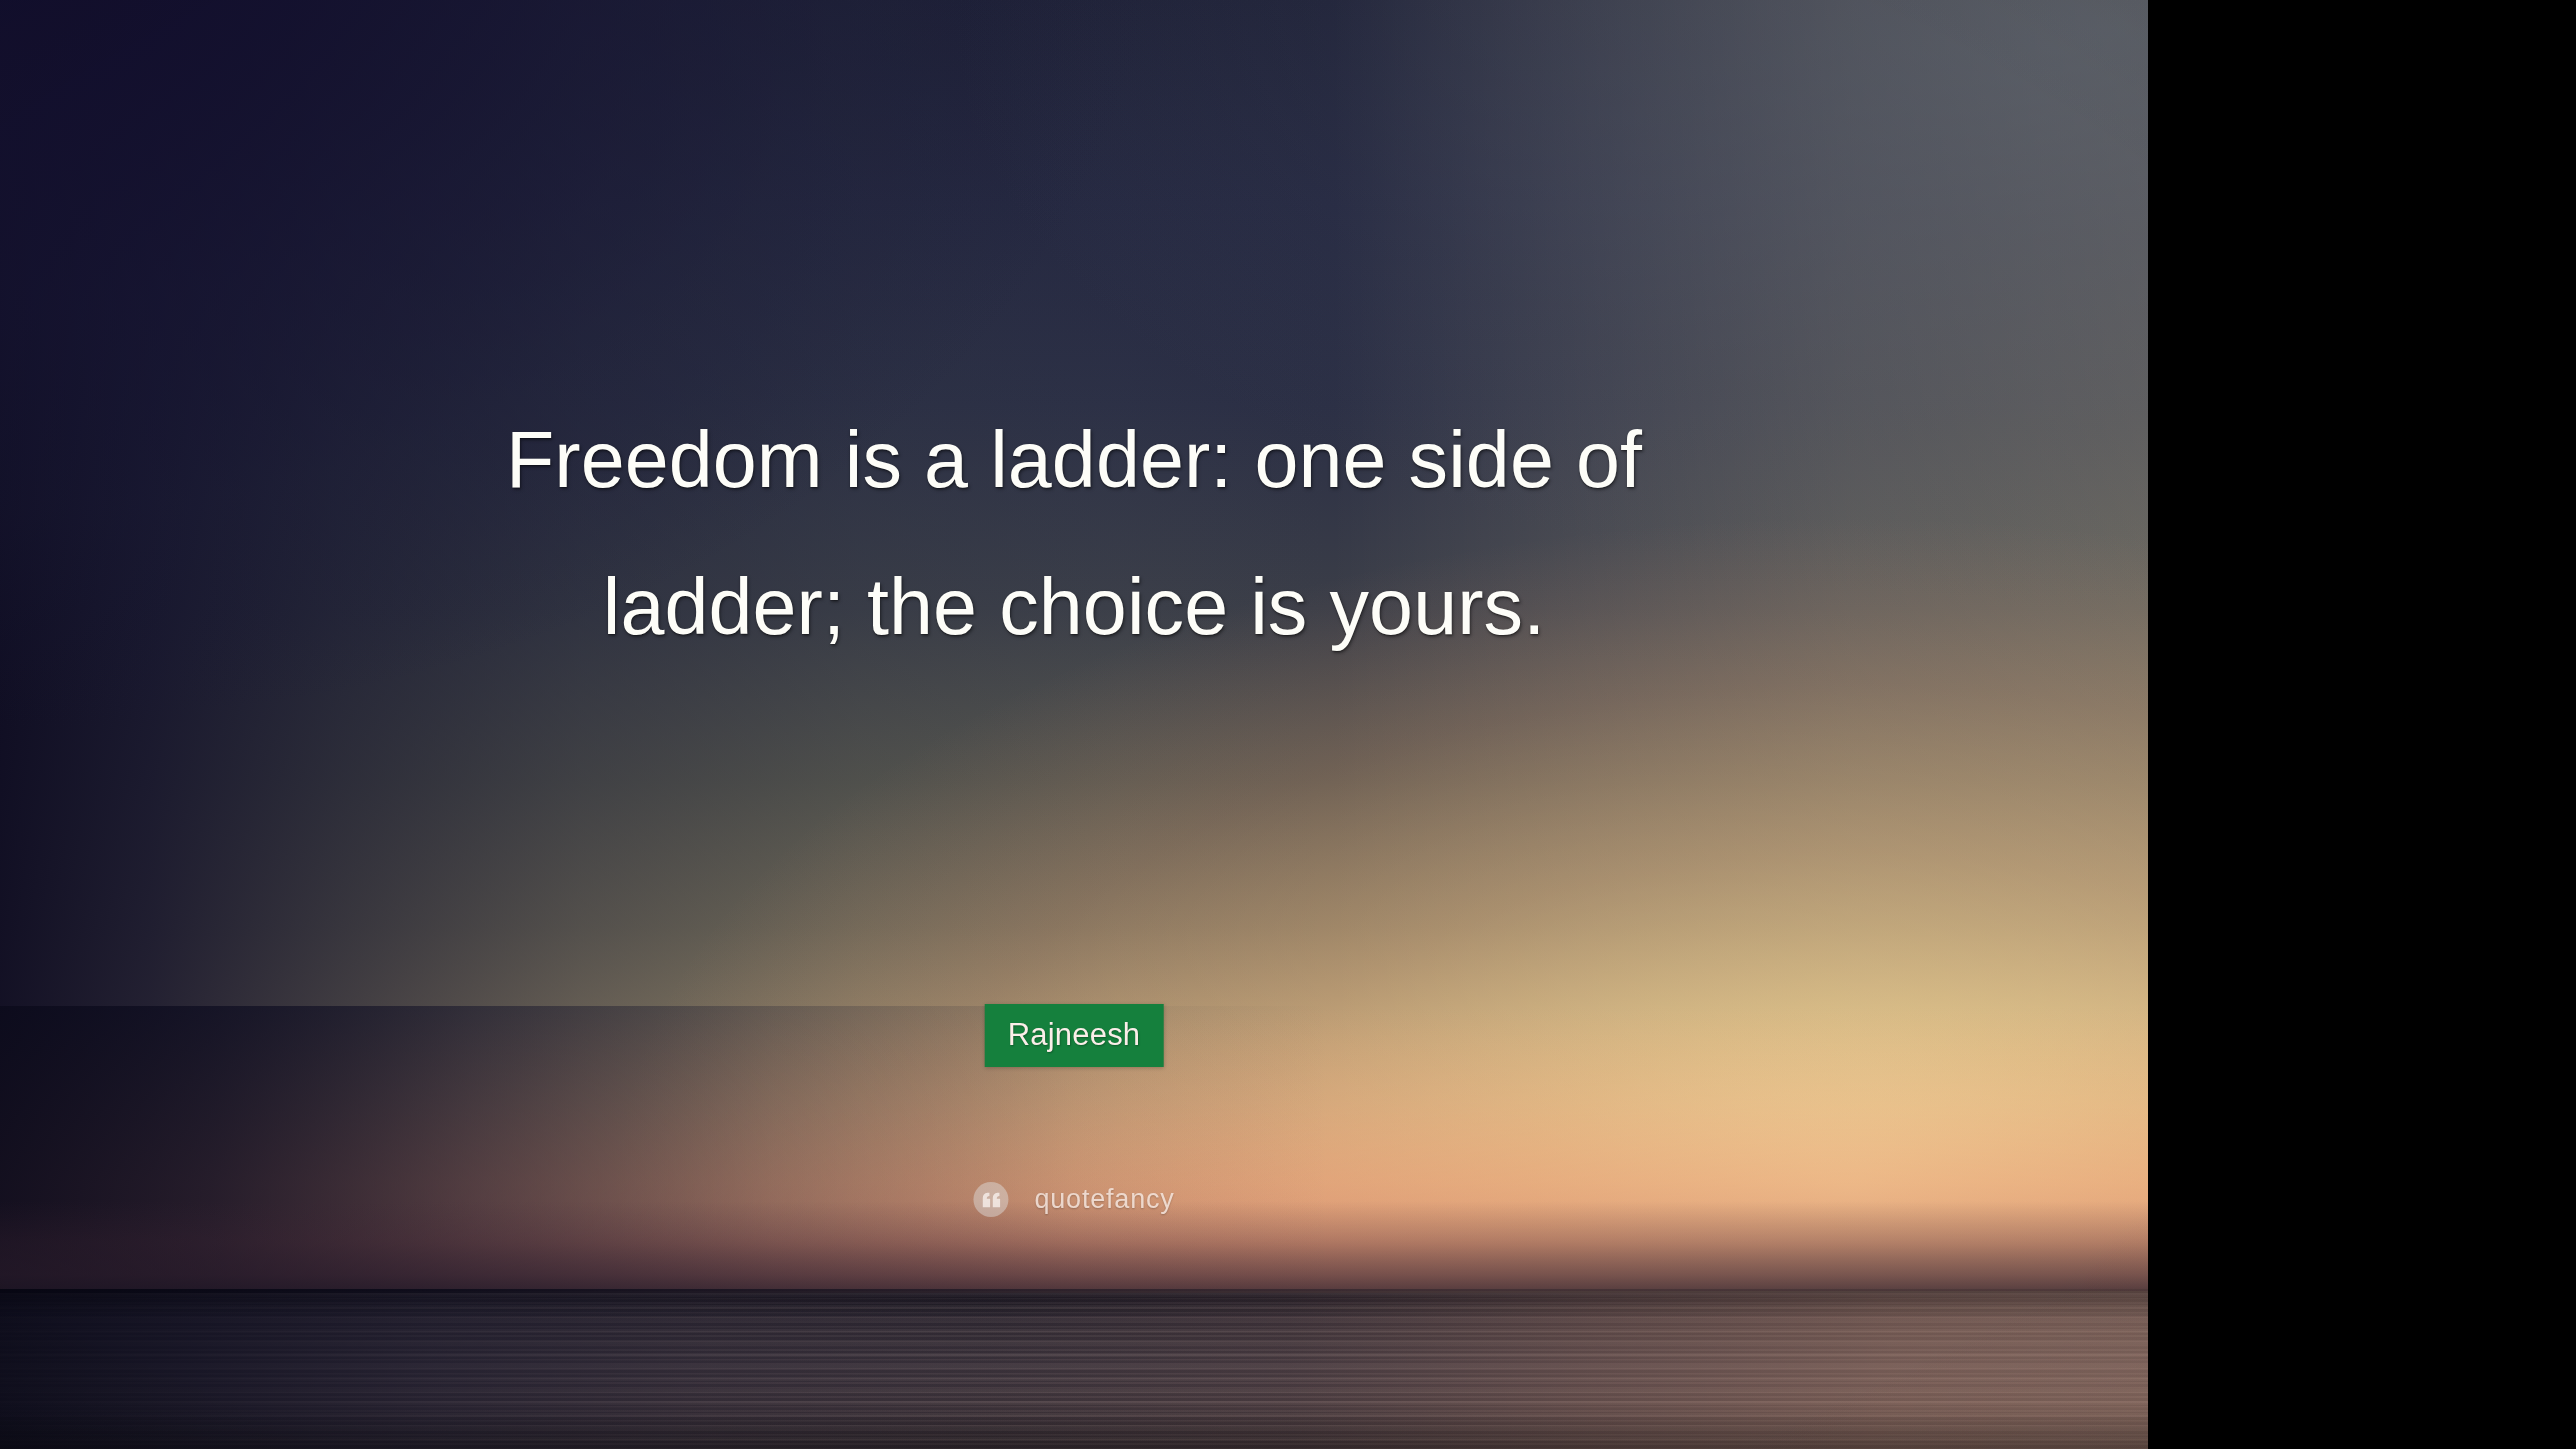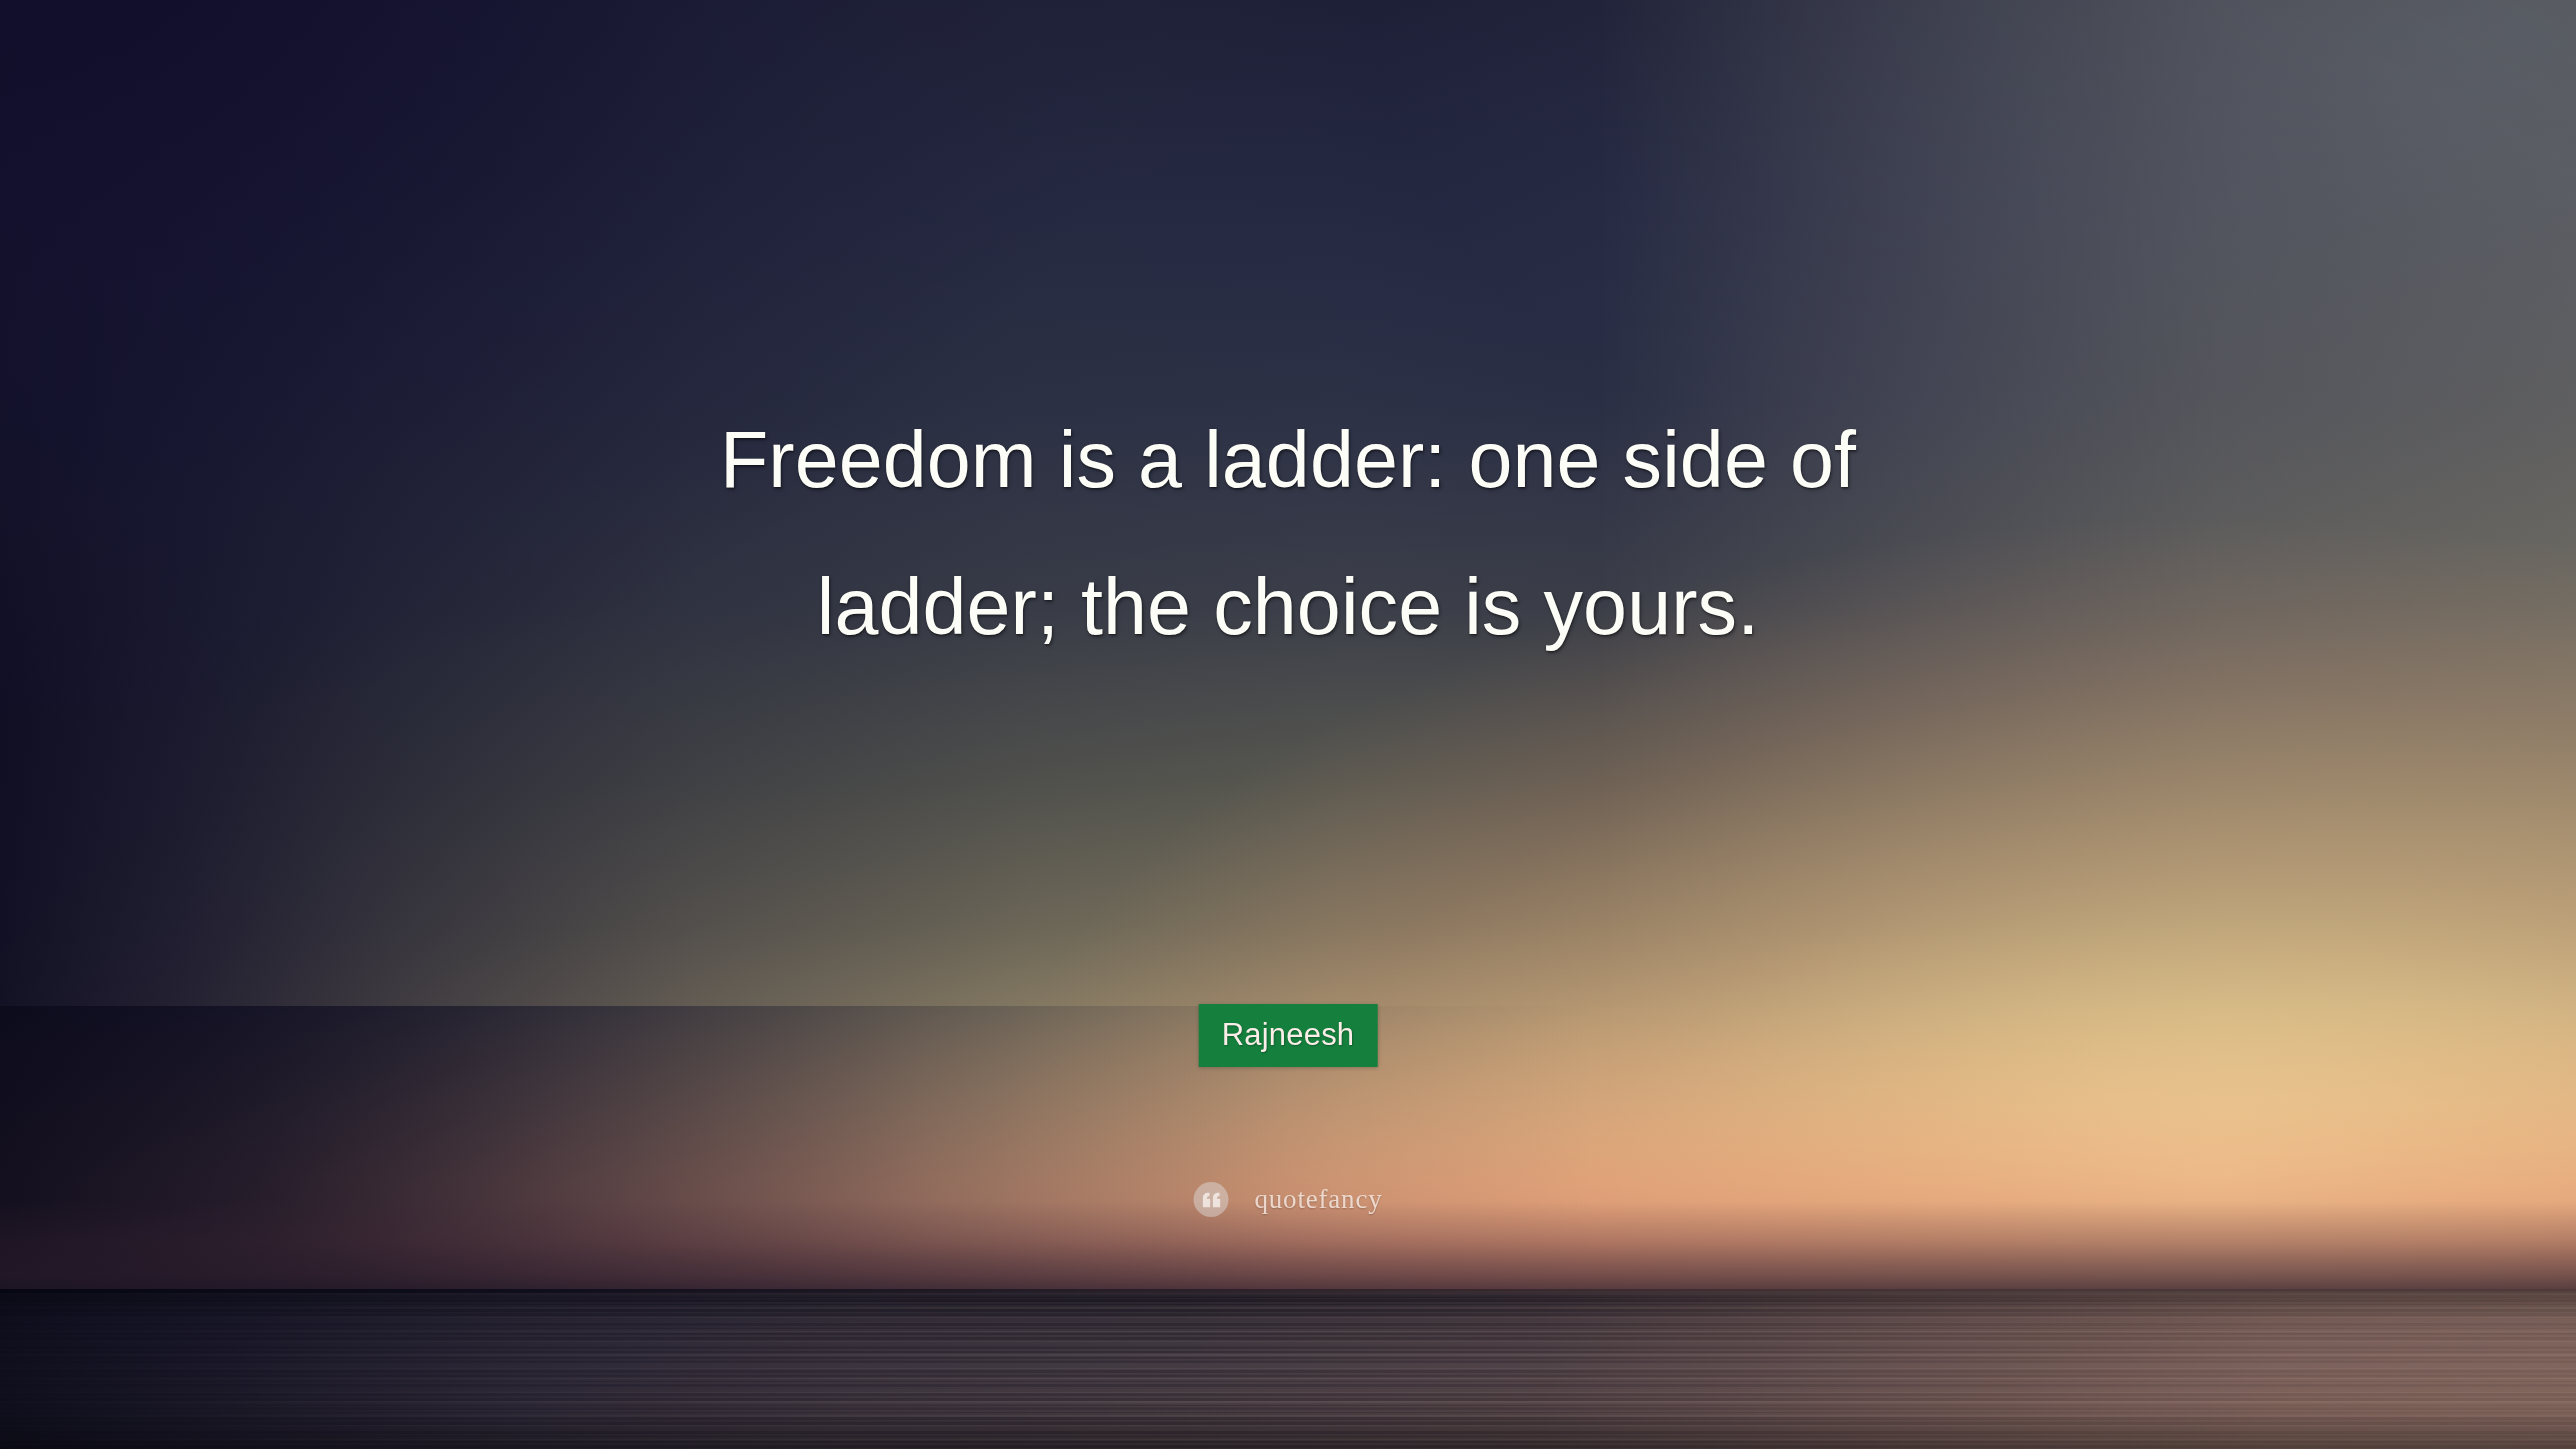--- a/index.html
+++ b/index.html
@@ -4,21 +4,21 @@
 <title>Quote Image</title>
 <style>
   html, body {
     margin: 0;
     padding: 0;
     background: #000;
   }
 
   #stage {
     position: relative;
-    width: 2576px;
+    width: 2148px;
     height: 1449px;
     overflow: hidden;
     font-family: "Liberation Sans", "DejaVu Sans", sans-serif;
   }
 
   
 
   .bg-layer {
     position: absolute;
     inset: 0;
@@ -283,21 +283,20 @@
 
   .watermark {
     position: absolute;
     top: 1182px;
     left: 50%;
     transform: translateX(-50%);
     display: flex;
     align-items: center;
     gap: 26px;
     opacity: 0.80;
-    font-family: Liberation Serif, serif;
   }
 
   .wm-badge {
     width: 35px;
     height: 35px;
     border-radius: 50%;
     background: rgba(222, 222, 222, 0.58);
     display: flex;
     align-items: center;
     justify-content: center;

